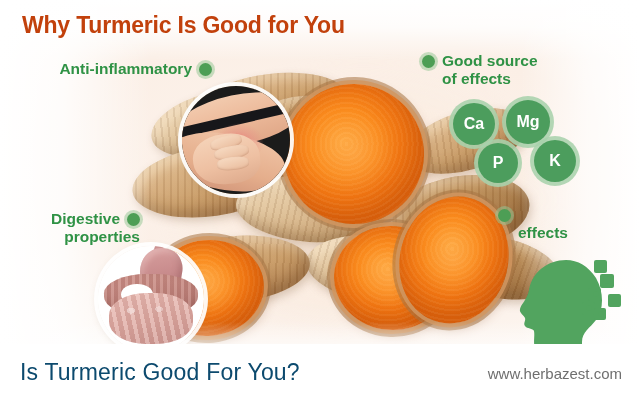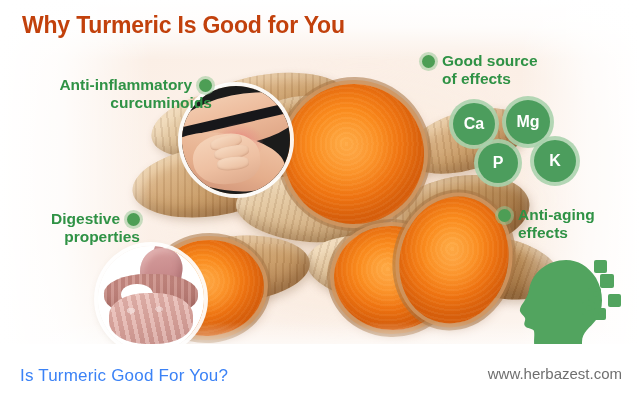--- a/index.html
+++ b/index.html
@@ -109,21 +109,21 @@
     background:
       radial-gradient(closest-side,rgba(255,255,255,.55) 0 38%,rgba(255,255,255,0) 40%) 18% 30%/26% 30% no-repeat,
       radial-gradient(closest-side,rgba(255,255,255,.45) 0 38%,rgba(255,255,255,0) 40%) 62% 26%/24% 28% no-repeat,
       repeating-linear-gradient(78deg,rgba(255,236,232,.45) 0 4px,rgba(178,126,120,.22) 4px 9px);}
 
   
   .head-icon{position:absolute;}
 
   
   .footer-band{position:absolute;left:0;right:0;bottom:0;height:56px;background:#ffffff;}
-  .footer-title{position:absolute;left:20px;bottom:14px;font-size:17px;color:#3b82f6;font-weight:normal;
+  .footer-title{position:absolute;left:20px;bottom:14px;font-size:23px;color:#0c4a6e;font-weight:normal;
     letter-spacing:.2px;white-space:nowrap;}
   .footer-url{position:absolute;right:18px;bottom:18px;font-size:15px;color:#6f6f6f;white-space:nowrap;}
 </style>
 </head>
 <body>
 
 <div id="infographic">
 
   <div class="bg-base"></div>
   <div class="bg-warm"></div>
@@ -198,23 +198,22 @@
         <circle cx="88" cy="42" r="3"></circle>
         <circle cx="99" cy="28" r="3.5"></circle>
         <circle cx="106" cy="49" r="3"></circle>
         <circle cx="93" cy="62" r="3"></circle>
       </g>
     </svg>
   </div>
 
   <div class="main-title">Why Turmeric Is Good for You</div>
 
-  <div class="callout right-al" style="left:12px;top:60px;width:200px;margin-top:16px;">
+  <div class="callout right-al" style="left:12px;top:60px;width:200px;">
     <span class="ln"><span>Anti-inflammatory</span><span class="dot dot-r"></span></span>
-    <span class="ln">curcuminoids</span>
   </div>
 
   <div class="callout left-al" style="left:422px;top:52px;width:180px;">
     <span class="ln"><span class="dot dot-l"></span><span>Good source</span></span>
     <span class="ln" style="padding-left:20px;">of effects</span>
   </div>
 
   <div class="mineral" style="left:453px;top:103px;width:42px;height:42px;font-size:16px;">
     <span>Ca</span>
   </div>
@@ -227,21 +226,21 @@
   <div class="mineral" style="left:534px;top:140px;width:42px;height:42px;font-size:16px;">
     <span>K</span>
   </div>
 
   <div class="callout right-al" style="left:10px;top:210px;width:130px;">
     <span class="ln"><span>Digestive</span><span class="dot dot-r"></span></span>
     <span class="ln">properties</span>
   </div>
 
   <div class="callout left-al" style="left:498px;top:206px;width:150px;">
-    <span class="ln"><span class="dot dot-l"></span><span>Anti-aging</span></span>
+    <span class="ln"><span class="dot dot-l"></span></span>
     <span class="ln" style="padding-left:20px;">effects</span>
   </div>
 
   <div class="footer-band"></div>
   <div class="footer-title">Is Turmeric Good For You?</div>
   <div class="footer-url">www.herbazest.com</div>
 
 </div>
 
 </body></html>

